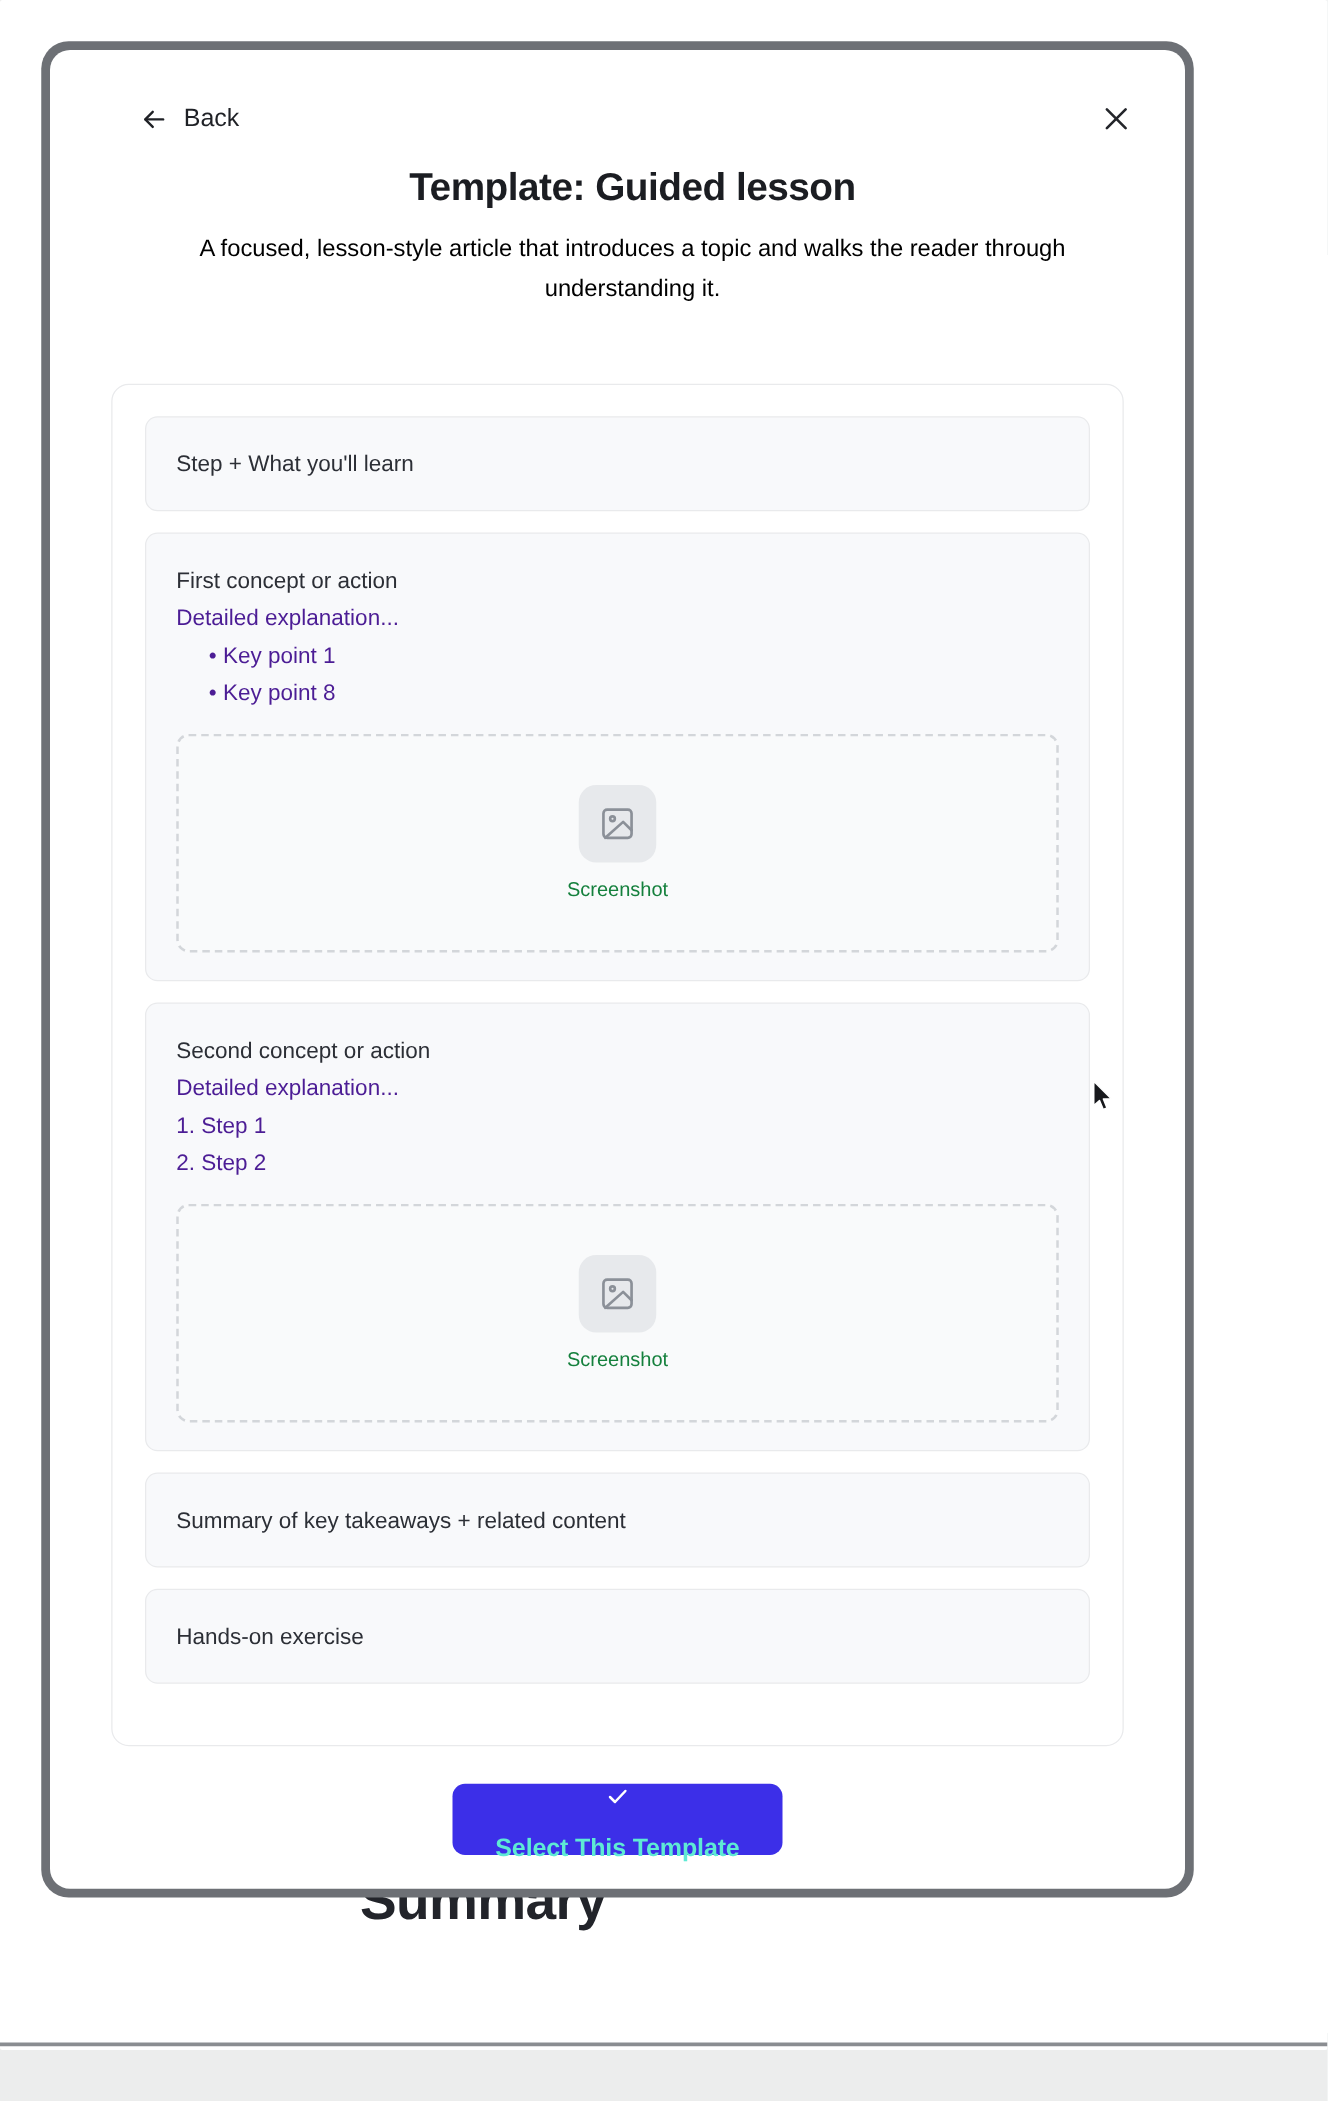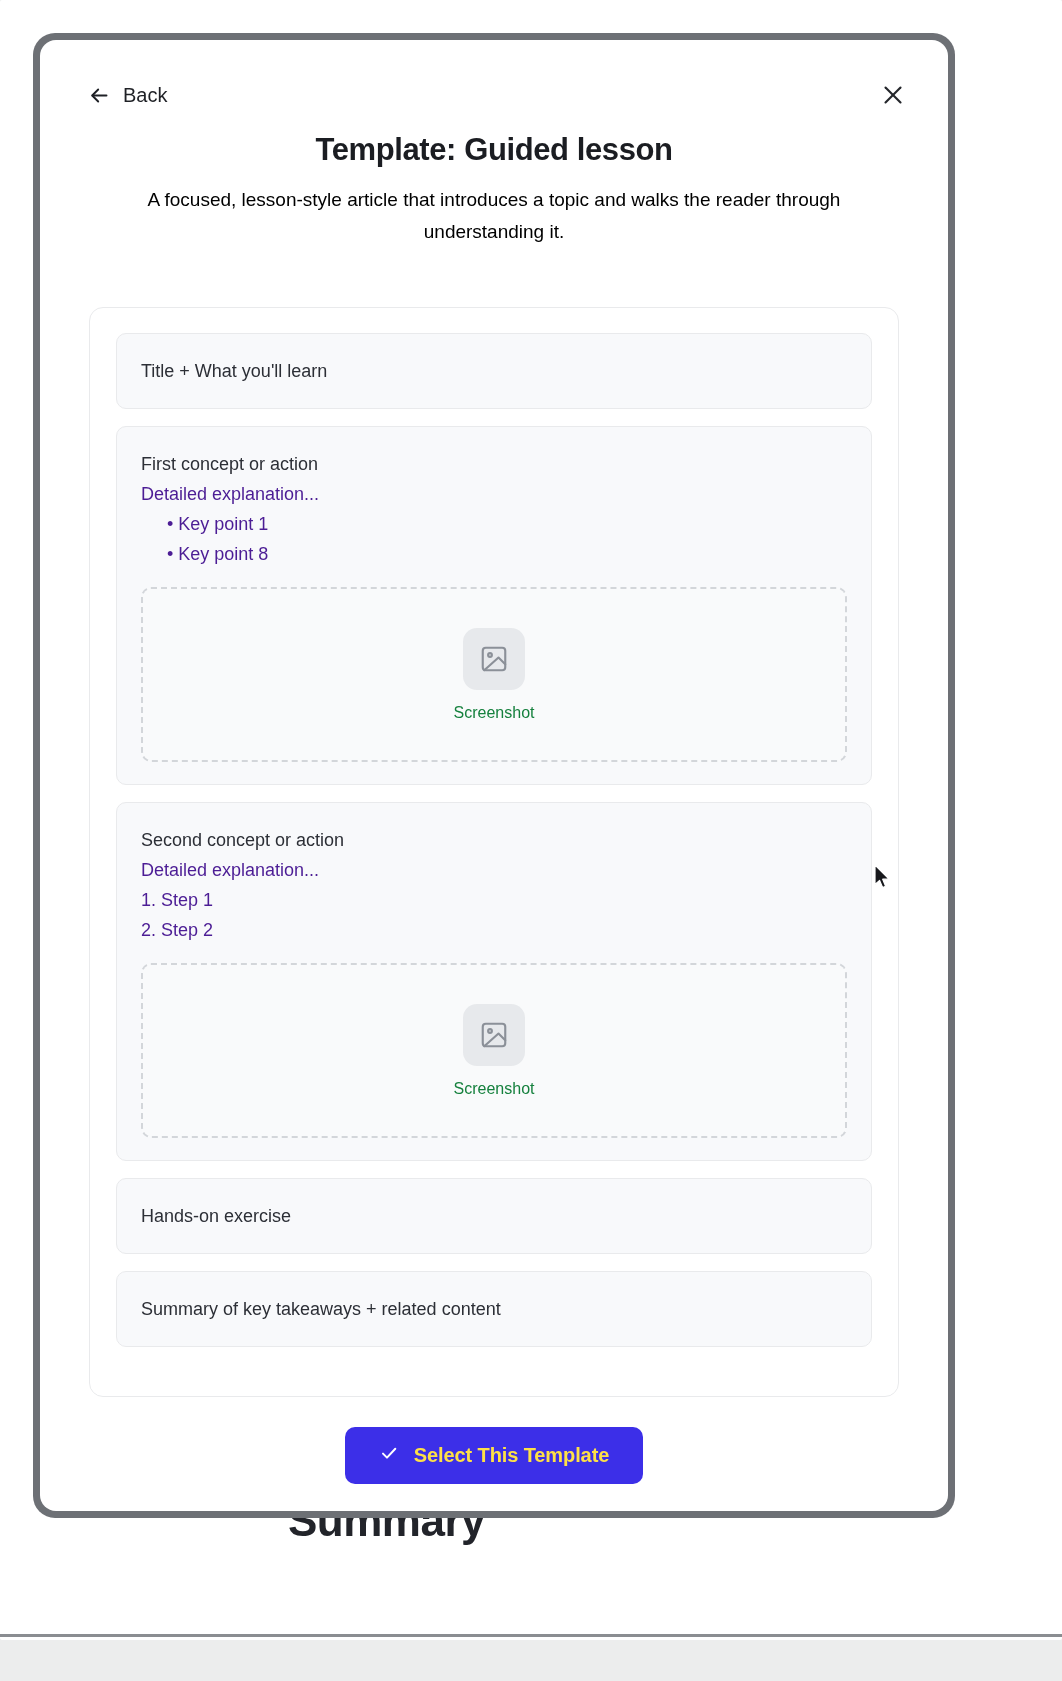--- a/index.html
+++ b/index.html
@@ -60,20 +60,21 @@
     border-radius: 22px;
     padding: 7px;
   }
   #modal {
     width: 100%;
     height: 100%;
     background: #ffffff;
     border-radius: 16px;
     position: relative;
     overflow: hidden;
+    padding-left: 24px;
   }
 
   
   #modal-header {
     position: relative;
     height: 92px;
   }
   #back-button {
     position: absolute;
     left: 49px;
@@ -187,33 +188,34 @@
   #footer {
     position: absolute;
     left: 0;
     right: 0;
     top: 1387px;
     display: flex;
     justify-content: center;
   }
   #select-template-button {
     background: #3c2fe8;
-    color: #fde047;
+    color: #5eead4;
     border: none;
     border-radius: 10px;
     padding: 0 34px;
     height: 57px;
     font-size: 20px;
     font-weight: bold;
     font-family: "Liberation Sans", sans-serif;
     display: flex;
     align-items: center;
     gap: 15px;
     cursor: pointer;
     letter-spacing: -0.1px;
+    flex-direction: column;
   }
 
   
   #mouse-cursor {
     position: absolute;
     left: 874px;
     top: 864px;
     width: 18px;
     height: 27px;
     pointer-events: none;
@@ -250,21 +252,21 @@
         </svg>
       </button>
     </div>
 
     <h1 id="template-title">Template: Guided lesson</h1>
     <p id="template-desc">A focused, lesson-style article that introduces a topic and walks the reader through understanding it.</p>
 
     <div id="preview-card">
 
       <div class="block">
-        <div class="block-line heading">Title + What you'll learn</div>
+        <div class="block-line heading">Step + What you'll learn</div>
       </div>
 
       <div class="block">
         <div class="block-line heading">First concept or action</div>
         <div class="block-line">Detailed explanation...</div>
         <div class="block-line bullet-line">• Key point 1</div>
         <div class="block-line bullet-line">• Key point 8</div>
 
         <div class="dropzone">
           <div class="dz-icon-tile">
@@ -290,25 +292,25 @@
               <rect x="3" y="3" width="18" height="18" rx="2.4"></rect>
               <circle cx="8.8" cy="8.8" r="1.5"></circle>
               <polyline points="21,16.2 15.6,10.8 4.2,21"></polyline>
             </svg>
           </div>
           <div class="dz-caption">Screenshot</div>
         </div>
       </div>
 
       <div class="block">
+        <div class="block-line heading">Summary of key takeaways + related content</div>
+      </div>
+
+      <div class="block">
         <div class="block-line heading">Hands-on exercise</div>
-      </div>
-
-      <div class="block">
-        <div class="block-line heading">Summary of key takeaways + related content</div>
       </div>
 
     </div>
 
     <div id="footer">
       <button id="select-template-button">
         <span>
           <svg width="20" height="20" viewBox="0 0 20 20" fill="none" stroke="#ffffff" stroke-width="2" stroke-linecap="round" stroke-linejoin="round">
             <polyline points="4,10.6 8,14.6 16.3,5.8"></polyline>
           </svg>

